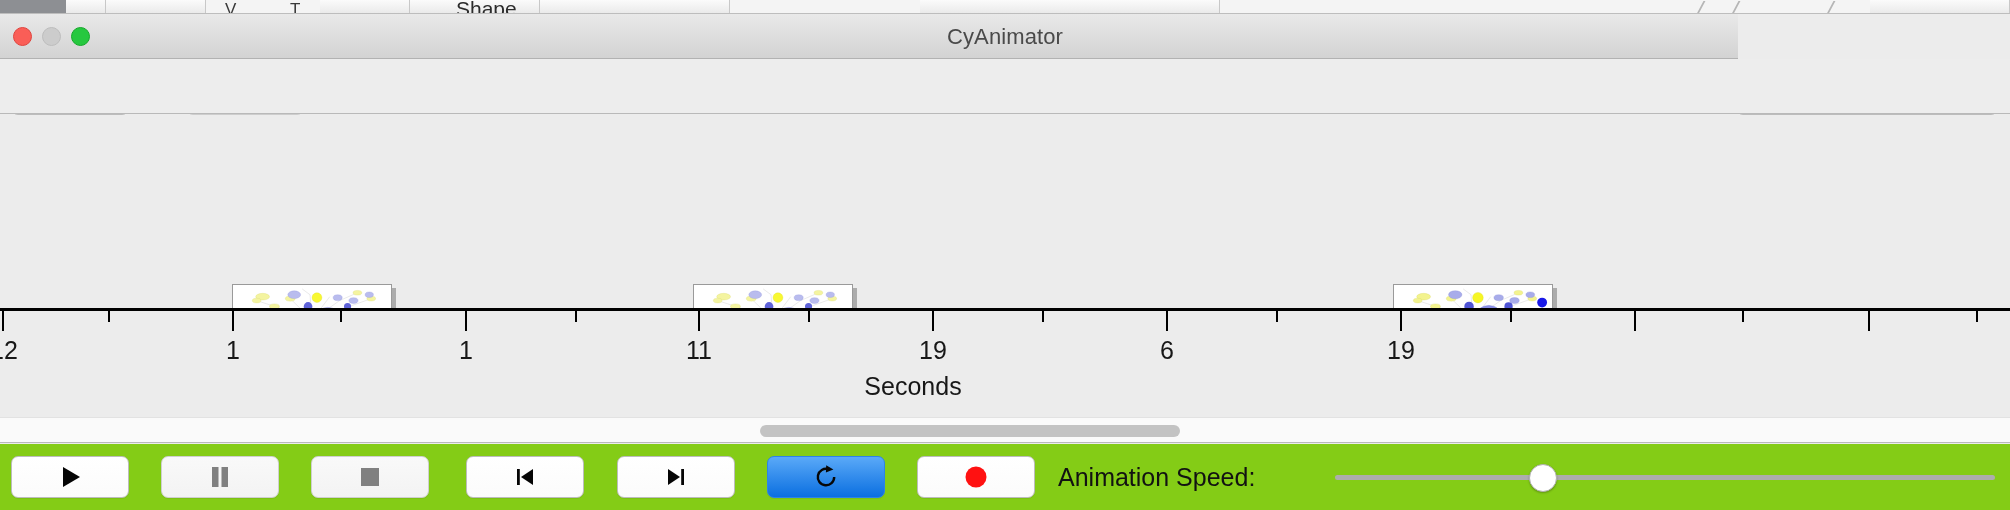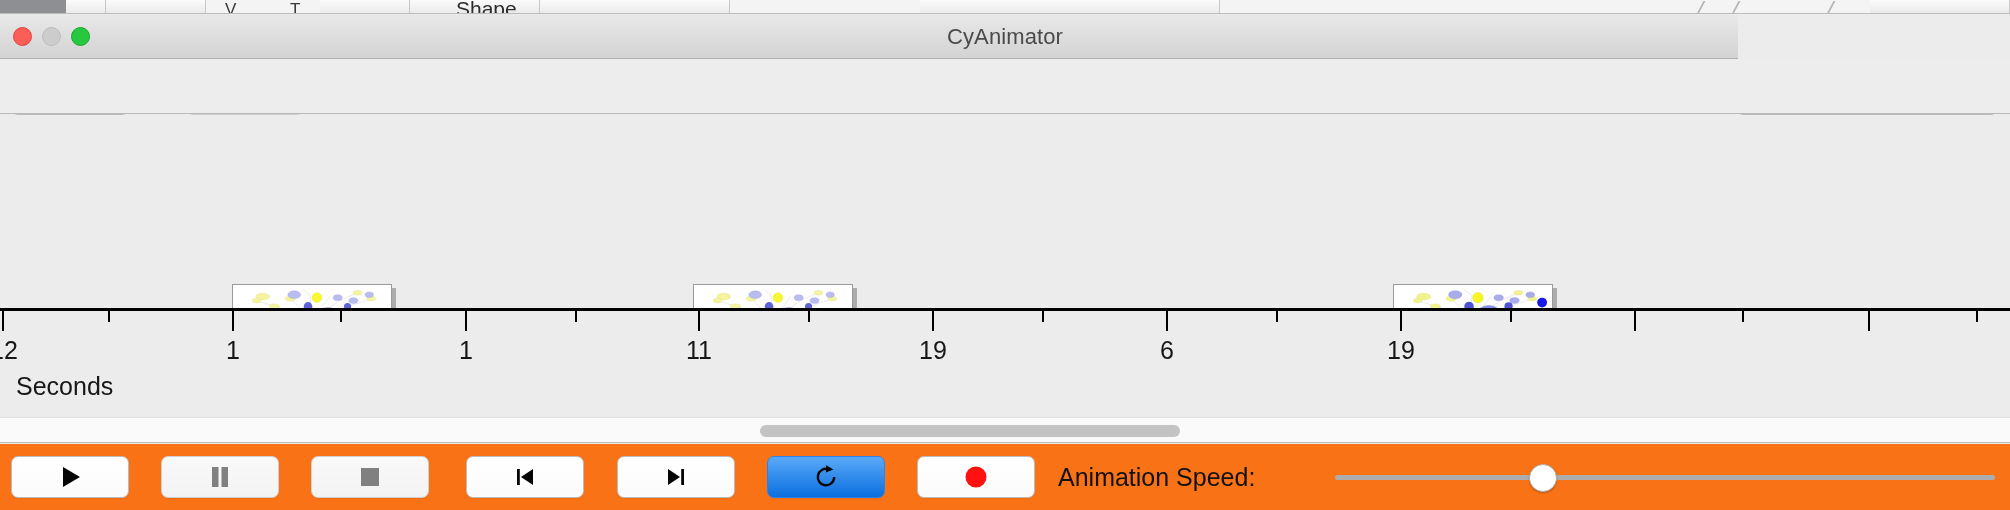--- a/index.html
+++ b/index.html
@@ -138,40 +138,41 @@
   }
   .axis .tick.major { height: 20px; }
   .axis .tick.minor { height: 11px; }
   .axis .tlabel {
     position: absolute; top: 28px;
     font-size: 25px; color: #171717;
     transform: translateX(-50%);
     white-space: nowrap;
   }
   .axis .axis-title {
-    position: absolute; top: 64px; left: 16px; width: 1822px;
+    position: absolute; top: 64px; left: 2px; width: 1822px;
+    text-align: center;
     font-size: 25px; color: #171717;
   }
 
   
   .hscroll {
     position: absolute; left: 0; top: 417px; width: 2010px; height: 26px;
     background: #fafafa;
     border-top: 1px solid #e2e2e2;
     border-bottom: 1px solid #b9b9b9;
   }
   .hscroll .thumb {
     position: absolute; top: 7px; height: 12px;
     background: #c3c3c3; border-radius: 6px;
   }
 
   
   .player {
     position: absolute; left: 0; top: 444px; width: 2010px; height: 66px;
-    background: #f97316;
+    background: #84cc16;
     text-align: right;
   }
   .pbtn {
     position: absolute; top: 12px; height: 42px;
     border-radius: 7px;
     border: 1px solid #bcbcbc;
     background: linear-gradient(#ffffff, #fbfbfb);
     box-shadow: 0 1px 0 rgba(0,0,0,0.06);
     display: flex; align-items: center; justify-content: center;
     cursor: default;

